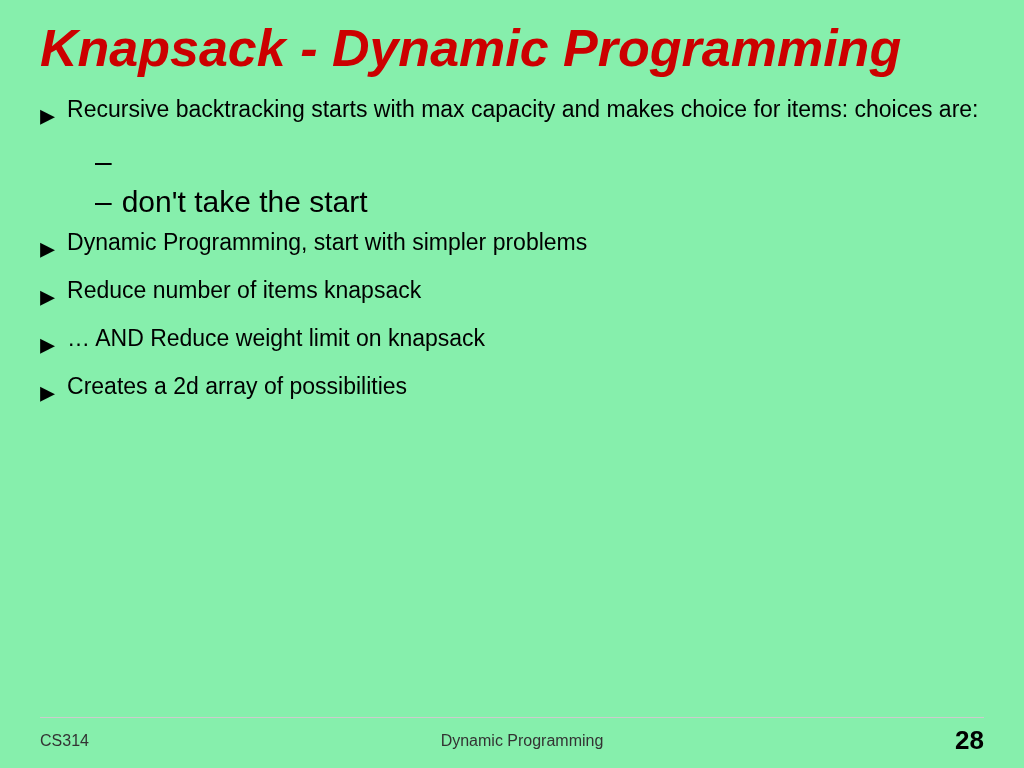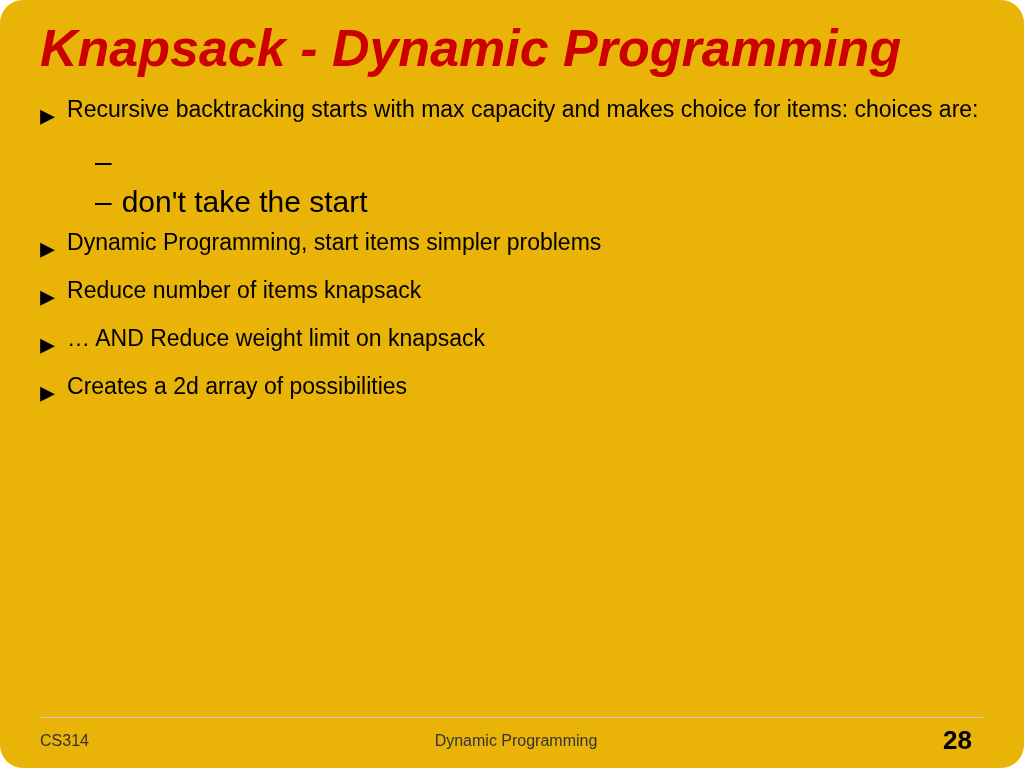--- a/index.html
+++ b/index.html
@@ -13,26 +13,25 @@
       height: 768px;
       background: #ffffff;
       font-family: Arial, Helvetica, sans-serif;
       overflow: hidden;
       position: relative;
     }
 
     .slide {
       width: 1024px;
       height: 768px;
-      background: #eab308;
+      background: #86efac;
       display: flex;
       flex-direction: column;
       padding: 20px 40px 60px 40px;
       position: relative;
-      border-radius: 23px;
     }
 
     .slide-title {
       color: #cc0000;
       font-size: 52px;
       font-weight: bold;
       margin-bottom: 18px;
       line-height: 1.1;
       font-style: italic;
     }
@@ -88,21 +87,21 @@
     .sub-bullet-text {
       font-size: 30px;
       color: #000000;
       line-height: 1.25;
     }
 
     .slide-footer {
       position: absolute;
       bottom: 12px;
       left: 0;
-      right: 12px;
+      right: 0;
       display: flex;
       justify-content: space-between;
       align-items: center;
       padding: 0 40px;
     }
 
     .footer-left {
       font-size: 16px;
       color: #333333;
     }
@@ -146,21 +145,21 @@
         </div>
         <div class="sub-bullet-item">
           <span class="sub-bullet-dash">–</span>
           <span class="sub-bullet-text">don't take the start</span>
         </div>
       </div>
     </div>
 
     <div class="bullet-item">
       <span class="bullet-arrow">▸</span>
-      <span class="bullet-text">Dynamic Programming, start items simpler problems</span>
+      <span class="bullet-text">Dynamic Programming, start with simpler problems</span>
     </div>
 
     <div class="bullet-item">
       <span class="bullet-arrow">▸</span>
       <span class="bullet-text">Reduce number of items knapsack</span>
     </div>
 
     <div class="bullet-item">
       <span class="bullet-arrow">▸</span>
       <span class="bullet-text">… AND Reduce weight limit on knapsack</span>

